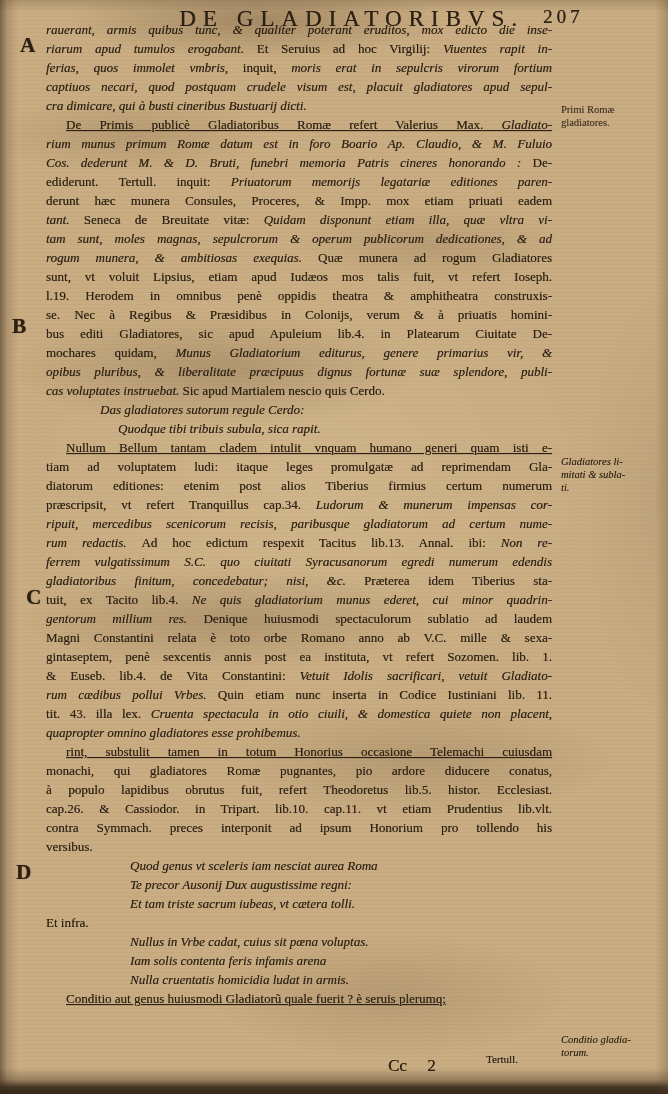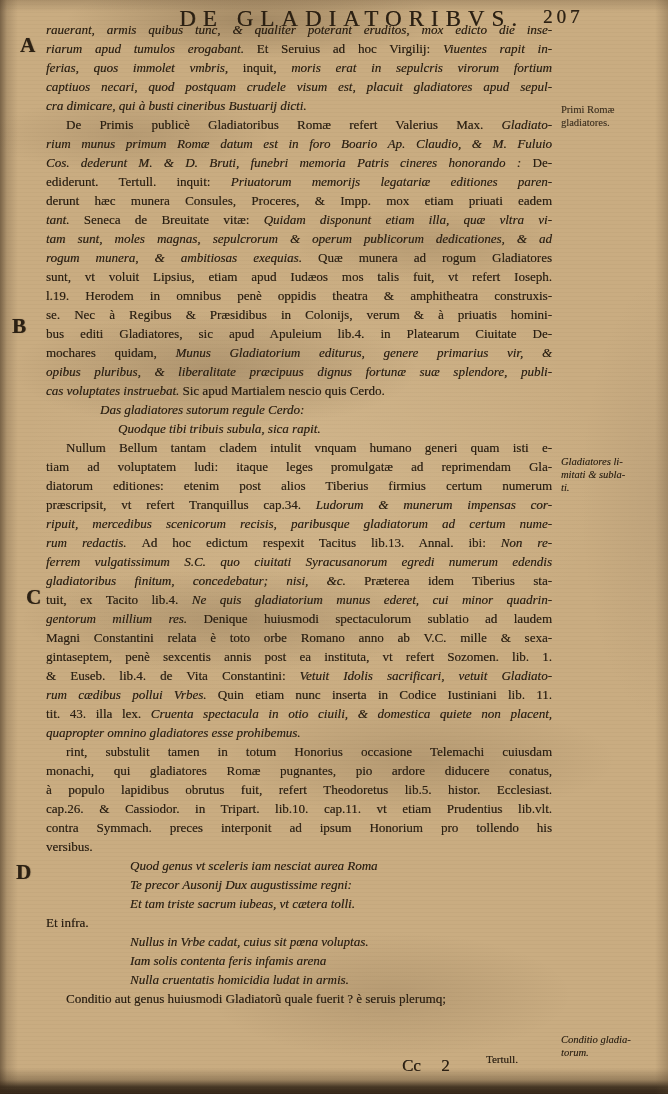--- a/index.html
+++ b/index.html
@@ -42,37 +42,36 @@
   .letter-c{top:585px;left:26px}
   .letter-d{top:860px;left:16px}
   .body-text{
     position:absolute;top:20px;left:46px;width:506px;
     font-size:13px;line-height:19px;
     text-shadow:.3px .3px .5px rgba(43,32,19,.5);
   }
   .block .line{min-height:19px;}
   .block.para .line{text-align:justify;text-align-last:justify;text-justify:inter-word;}
   .block.para .line:last-child{text-align-last:auto;}
-  .block.indent .line:first-child{text-indent:20px;}
+  .block.indent .line:first-child{text-indent:20px;text-decoration:underline;}
   .ind-1{padding-left:54px}
   .ind-2{padding-left:72px}
   .ind-3{padding-left:84px}
   .it{font-style:italic}
   .margin-note{
     position:absolute;left:561px;width:106px;
     font-size:10.5px;line-height:13px;
     text-shadow:.2px .2px .4px rgba(43,32,19,.4);
   }
   .note-0{top:103px;color:rgba(43,32,19,.82);}
   .note-1{top:455px;font-style:italic;}
   .note-2{top:1033px;font-style:italic;}
   .footer-signature{
     position:absolute;top:1056px;left:388px;font-size:17px;word-spacing:16px;
     text-shadow:.4px .4px .6px rgba(43,32,19,.6);
-    margin-left:14px;
   }
   .catchword{
     position:absolute;top:1053px;left:486px;font-size:11px;
     text-shadow:.3px .3px .5px rgba(43,32,19,.5);
   }
 </style>
 </head>
 <body>
 
 <div class="page">

